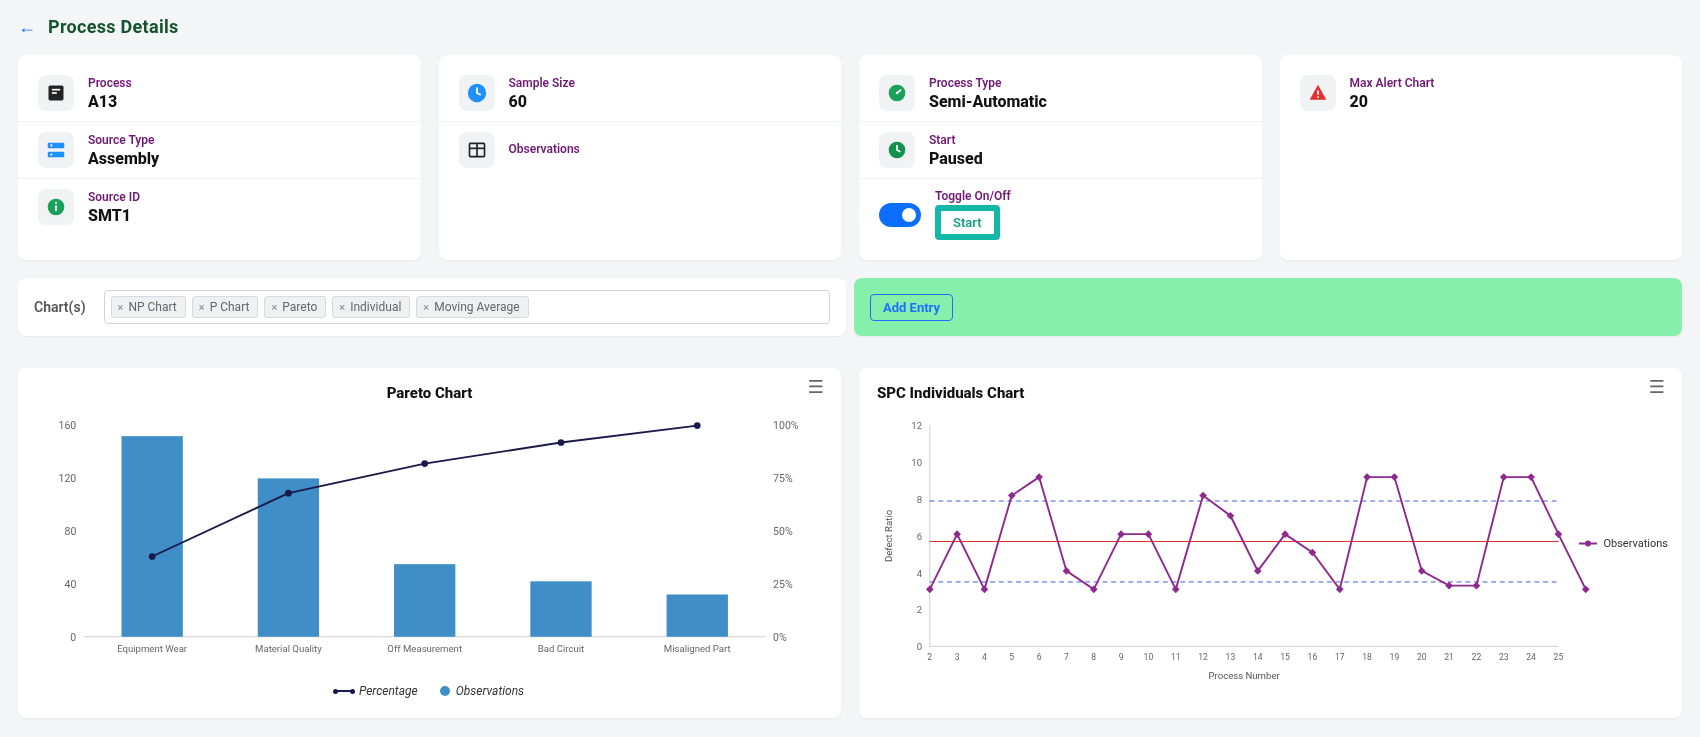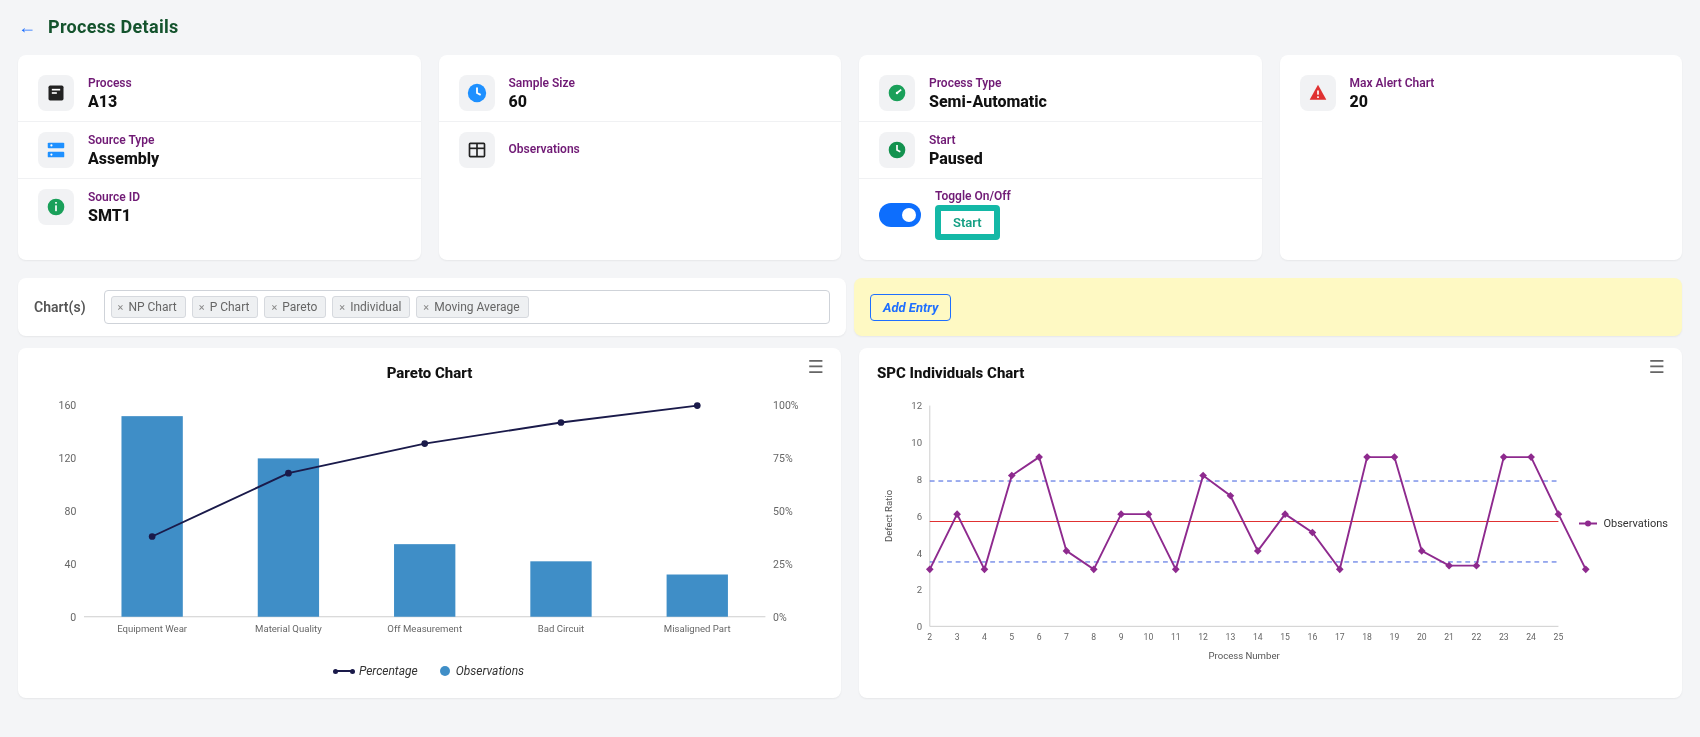--- a/index.html
+++ b/index.html
@@ -32,27 +32,27 @@
   .icon-toggle { background:#0d6efd; border-radius: 18px; width:42px; height:24px; position:relative;}
   .icon-toggle::after{content:"";position:absolute;width:14px;height:14px;border-radius:50%;background:#fff;top:5px;right:5px;}
   .meta-label { font-size: 12px; color: #701a75; font-weight: 600; }
   .meta-value { font-size: 16px; font-weight: 800; color: #111; }
   .meta-col { display: flex; flex-direction: column; gap: 2px; }
   .start-btn {
     display:inline-block; padding:4px 12px; border:6px solid #14b8a6; color:#16a085;
     border-radius:4px; font-size:13px; font-weight:600; cursor:pointer;
   }
 
-  .mid-row { display:grid; grid-template-columns: 1fr 1fr; gap:8px; margin-bottom:12px; }
+  .mid-row { display:grid; grid-template-columns: 1fr 1fr; gap:8px; margin-bottom:32px; }
   .charts-card { background:#fff; border-radius:8px; box-shadow: 0 1px 2px rgba(0,0,0,.06); padding:12px 16px; display:flex; align-items:center; gap:12px;}
   .charts-label { color:#555; font-weight:600; font-size:14px; margin-right:6px;}
   .tag-input { flex:1; border:1px solid #cfd3d9; border-radius:4px; padding:5px 6px; display:flex; gap:6px; flex-wrap:wrap; min-height:34px;}
   .tag { background:#eef0f2; border:1px solid #d6d9de; border-radius:3px; padding:2px 8px 2px 6px; font-size:12px; color:#666; display:flex; gap:5px; align-items:center;}
   .tag .x { color:#888; cursor:pointer; font-size:11px; }
-  .add-entry-wrap { background:#fef9c3; border-radius:8px; box-shadow: 0 1px 2px rgba(0,0,0,.06); padding:12px 16px; display:flex; align-items:center;font-style:italic;}
+  .add-entry-wrap { background:#86efac; border-radius:8px; box-shadow: 0 1px 2px rgba(0,0,0,.06); padding:12px 16px; display:flex; align-items:center;}
   .add-entry-btn { border:1px solid #1e6fff; color:#1e6fff; padding:5px 12px; border-radius:4px; font-size:13px; font-weight:700; cursor:pointer;}
 
   .chart-row { display:grid; grid-template-columns: 1fr 1fr; gap:18px; }
   .chart-card { background:#fff; border-radius:8px; box-shadow:0 1px 2px rgba(0,0,0,.06); padding:16px 18px 20px 18px; position:relative;}
   .chart-title { font-size:15px; font-weight:800; color:#111; text-align:center; margin-bottom:14px;}
   .chart-title-left { text-align:left; }
   .chart-menu { position:absolute; top:14px; right:18px; cursor:pointer; color:#666; font-size:18px; letter-spacing:-1px; line-height:10px;}
   .chart-body { width:100%; }
   .legend-row { display:flex; gap:22px; justify-content:center; align-items:center; font-size:12px; color:#333; margin-top:6px;font-style:italic;}
   .legend-item { display:flex; align-items:center; gap:6px;}

